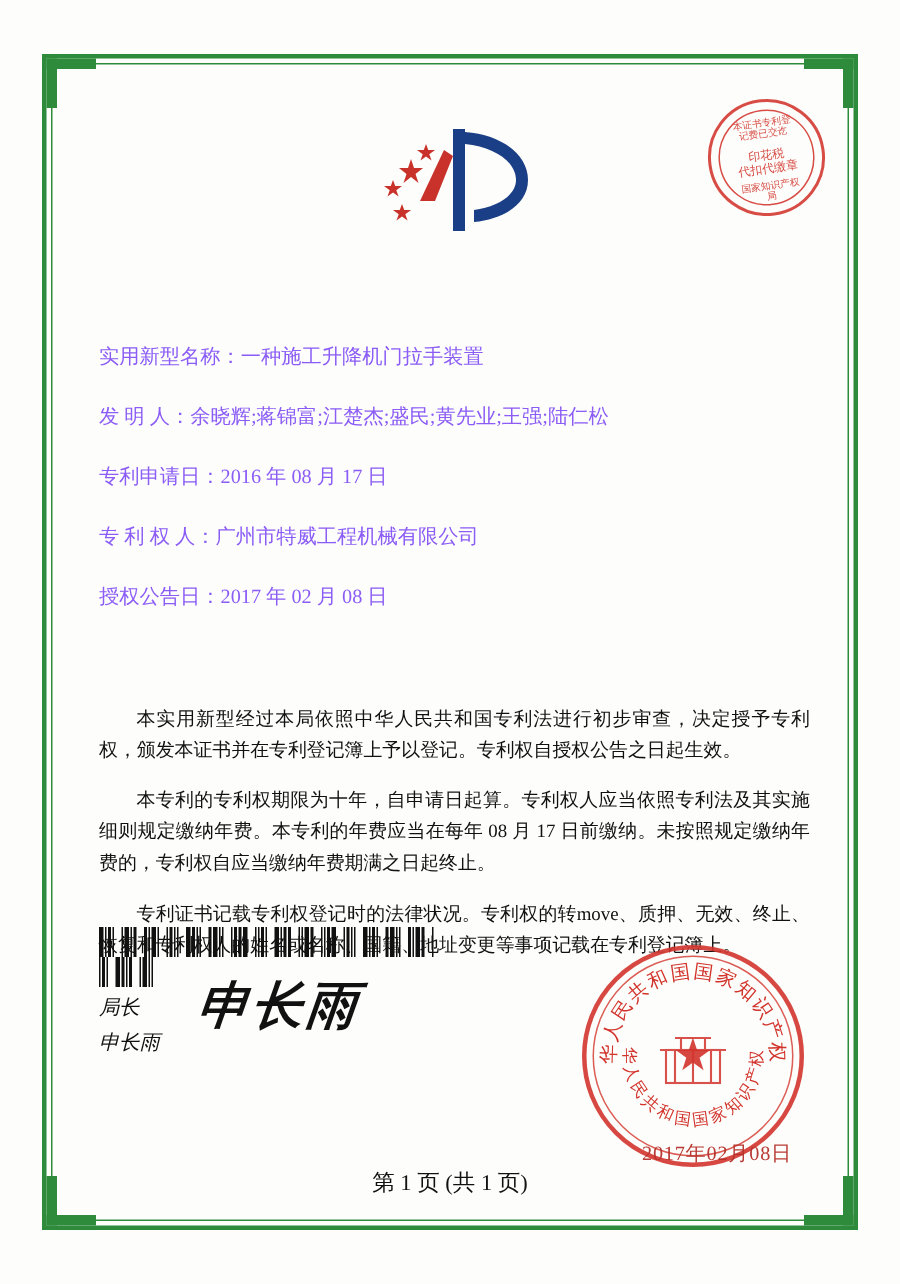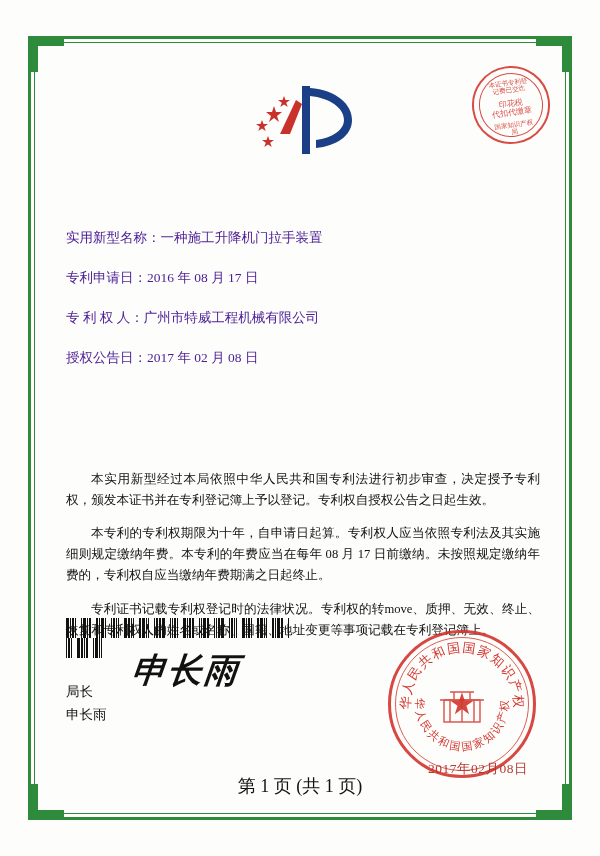--- a/index.html
+++ b/index.html
@@ -128,21 +128,21 @@
   .fields {
     position: absolute;
     left: 22px;
     right: 16px;
     top: 176px;
   }
   .field-row {
     font-size: 13.5px;
     line-height: 19px;
     margin-bottom: 21px;
-    color: #4c1d95;
+    color: #8b5cf6;
     white-space: nowrap;
     overflow: hidden;
   }
   .field-label {
     display: inline;
   }
   .field-value {
     display: inline;
   }
 
@@ -175,24 +175,25 @@
     background: #111;
     height: 20px;
     margin-right: 1px;
     vertical-align: top;
   }
 
   
   .sign-block {
     position: absolute;
     left: 22px;
-    top: 628px;
+    top: 608px;
     font-size: 13.5px;
     line-height: 23px;
     color: #111;
+    font-style: italic;
   }
   .hand-sign {
     position: absolute;
     left: 88px;
     top: 596px;
     font-size: 34px;
     font-family: "Liberation Serif", serif;
     font-weight: bold;
     font-style: italic;
     letter-spacing: 2px;
@@ -244,21 +245,21 @@
     letter-spacing: 0.5px;
   }
 
   
   .footer {
     position: absolute;
     left: 0;
     right: 0;
     bottom: 6px;
     text-align: center;
-    font-size: 18px;
+    font-size: 15px;
     color: #111;
   }
 </style>
 </head>
 <body>
 
 <div class="page">
 
   <div class="border-outer"></div>
   <div class="border-inner"></div>
@@ -288,20 +289,23 @@
           <polygon points="28,54 29.5,58 34,58 30.2,60.8 31.7,65 28,62.4 24.3,65 25.8,60.8 22,58 26.5,58"></polygon>
           <polygon points="44,14 45.5,18 50,18 46.2,20.8 47.7,25 44,22.4 40.3,25 41.8,20.8 38,18 42.5,18"></polygon>
         </g>
       </svg>
     </div>
 
 
     <div class="fields">
       <div class="field-row">
         <span class="field-label">实用新型名称：</span><span class="field-value">一种施工升降机门拉手装置</span>
+      </div>
+      <div class="field-row">
+        <span class="field-label">发 明 人：</span><span class="field-value">余晓辉;蒋锦富;江楚杰;盛民;黄先业;王强;陆仁松</span>
       </div>
       <div class="field-row">
         <span class="field-label">专利申请日：</span><span class="field-value">2016 年 08 月 17 日</span>
       </div>
       <div class="field-row">
         <span class="field-label">专 利 权 人：</span><span class="field-value">广州市特威工程机械有限公司</span>
       </div>
       <div class="field-row">
         <span class="field-label">授权公告日：</span><span class="field-value">2017 年 02 月 08 日</span>
       </div>

